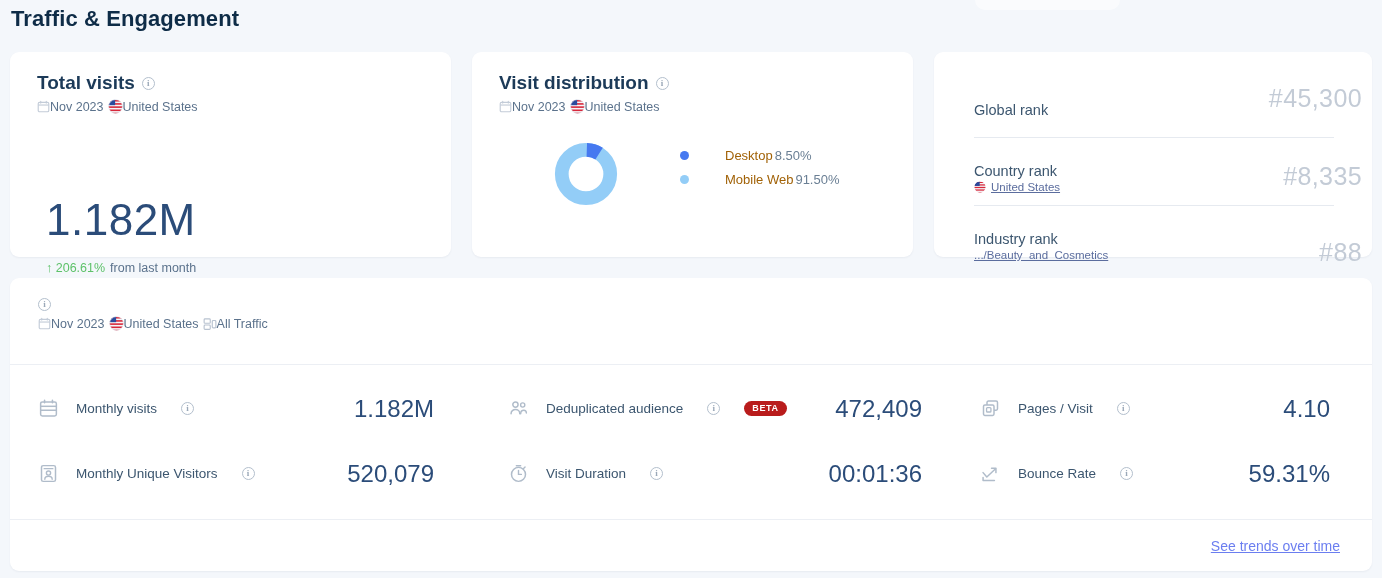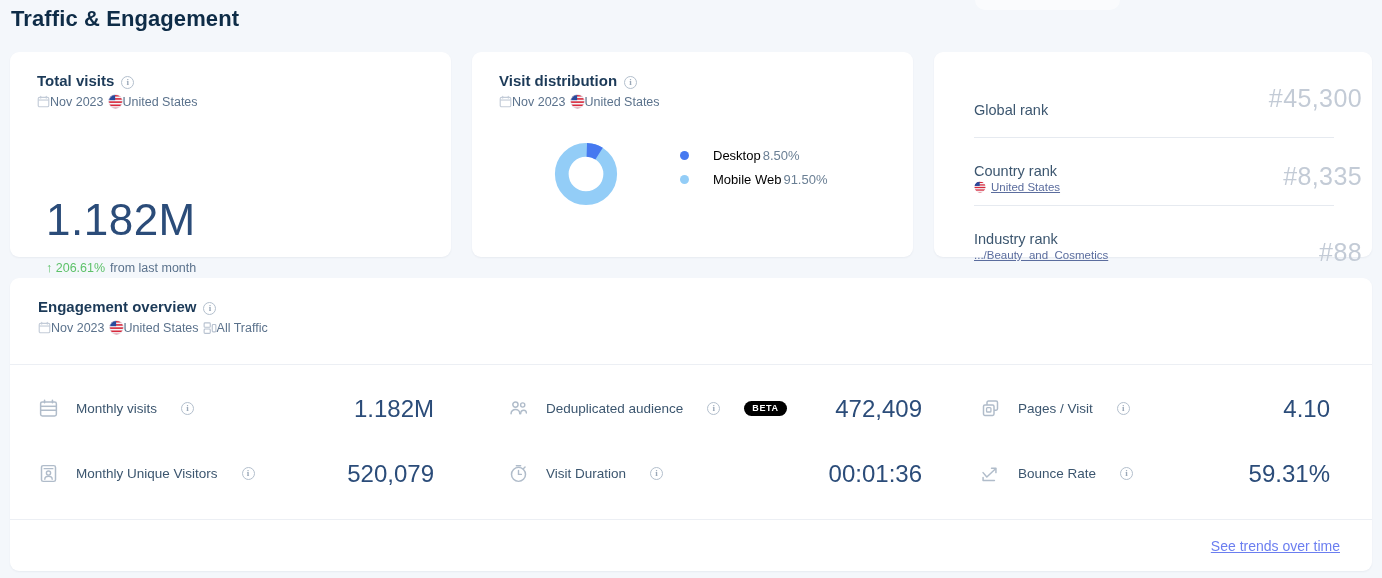--- a/index.html
+++ b/index.html
@@ -27,22 +27,22 @@
     position: absolute; background: #fff; border-radius: 9px;
     box-shadow: 0 1px 2px rgba(30,50,90,.06);
   }
   #card-total   { left: 10px;  top: 52px; width: 441px; height: 205px; }
   #card-device  { left: 472px; top: 52px; width: 441px; height: 205px; }
   #card-ranks   { left: 934px; top: 52px; width: 438px; height: 205px; }
   #card-engage  { left: 10px;  top: 278px; width: 1362px; height: 293px; }
 
   .card-head { padding: 20px 0 0 27px; }
   .card-title {
-    font-size: 15px; font-weight: bold; color: #1c3a58;
-    display: flex; align-items: flex-end; gap: 7px;
+    font-size: 19px; font-weight: bold; color: #1c3a58;
+    display: flex; align-items: center; gap: 7px;
   }
   .sub-row {
     margin-top: 5px; display: flex; align-items: center; 
     font-size: 12.5px; color: #5b728c;
   }
   .sub-row .sep { width: 4px; }
 
   
   .info-icon {
     display: inline-block; width: 13px; height: 13px; border-radius: 50%;
@@ -71,21 +71,21 @@
   .delta-note { color: #5b728c; }
 
   
   .donut-wrap { position: absolute; left: 82px; top: 90px; }
   .legend {
     position: absolute; left: 208px; top: 96px;
     display: flex; flex-direction: column; gap: 9px;
   }
   .legend-row { display: flex; align-items: center; font-size: 13px; }
   .dot { width: 9px; height: 9px; border-radius: 50%; flex: none; }
-  .legend-label { color: #000000; margin-left: 24px; }
+  .legend-label { color: #a16207; margin-left: 36px; }
   .legend-val { color: #6a7f94; margin-left: 2px; }
 
   
   .rank-list { position: absolute; left: 40px; top: 18px; width: 360px; }
   .rank-row {
     position: relative; height: 56px;
     display: flex; align-items: center; margin-top: 12px;
   }
   .rank-row.rb { border-bottom: 1px solid #e6eaf0; }
   .rank-left { display: flex; flex-direction: column; gap: 2px; }
@@ -112,21 +112,21 @@
   }
   .metric-cell.c0 { width: 480px; padding-left: 28px; }
   .metric-cell.c1 { width: 480px; padding-left: 18px; }
   .metric-cell.c2 { width: 402px; padding-left: 10px; }
   .m-icon { width: 21px; height: 21px; flex: none; }
   .m-label {
     margin-left: 17px; font-size: 13.5px; color: #3c566f;
     display: flex; align-items: center; gap: 24px; white-space: nowrap;
   }
   .beta {
-    background: #000000; color: #fff; font-size: 9px; font-weight: bold;
+    background: #b91c1c; color: #fff; font-size: 9px; font-weight: bold;
     border-radius: 9px; padding: 2px 8px 3px; letter-spacing: .6px;
   }
   .m-value {
     position: absolute; font-size: 24px; color: #2b4c79; white-space: nowrap;
   }
   .metric-cell.c0 .m-value { right: 56px; }
   .metric-cell.c1 .m-value { right: 48px; }
   .metric-cell.c2 .m-value { right: 42px; }
 
   .trends {
@@ -285,21 +285,20 @@
         </div>
         <span class="rank-value">#88</span>
       </div>
 
     </div>
   </div>
 
   <div class="card" id="card-engage">
     <div class="card-head" style="padding-left:28px">
       <div class="card-title">
-        <span>Engagement overview</span>
         <span class="info-icon"></span>
       </div>
       <div class="sub-row">
         <svg class="cal-icon" viewBox="0 0 16 16">
           <rect x="1.5" y="3" width="13" height="11.5" rx="1.6" fill="none" stroke="#c3ccd8" stroke-width="1.4"></rect>
           <path d="M1.5 6.2h13" stroke="#c3ccd8" stroke-width="1.4"></path>
           <path d="M4.6 1.6v2.2M11.4 1.6v2.2" stroke="#c3ccd8" stroke-width="1.4" stroke-linecap="round"></path>
         </svg>
         <span>Nov 2023</span>
         <span class="sep"></span>

